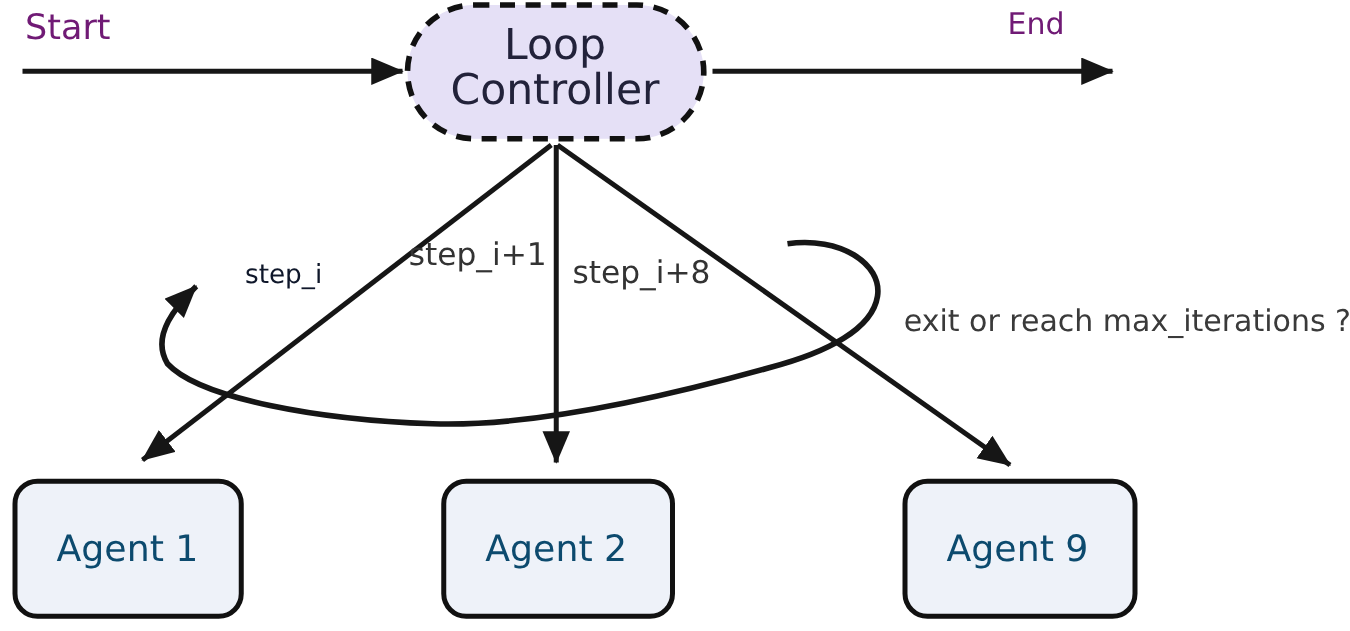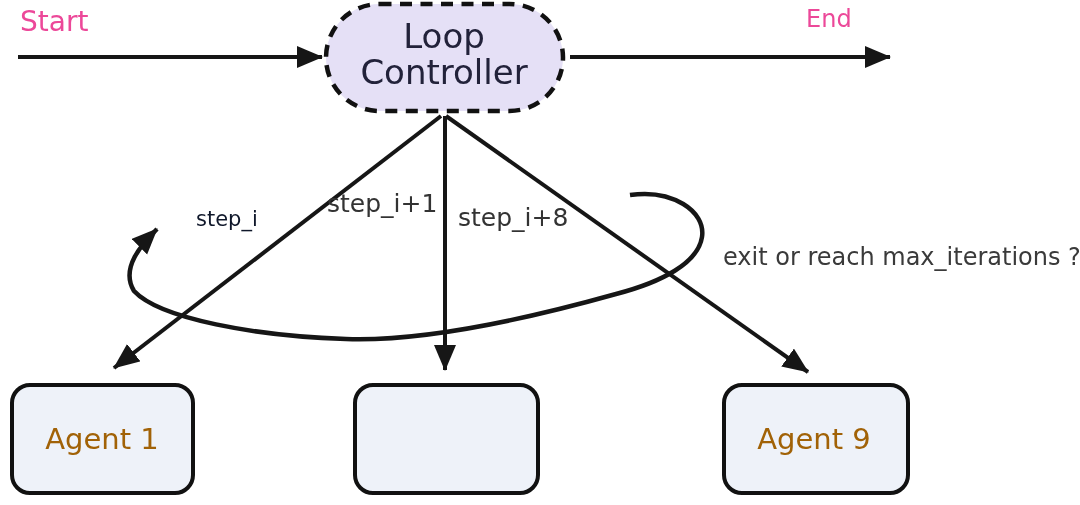--- a/index.html
+++ b/index.html
@@ -11,21 +11,21 @@
     font-family: "DejaVu Sans", "Liberation Sans", sans-serif;
     overflow: hidden;
   }
   .layer-svg {
     position: absolute;
     left: 0; top: 0;
     width: 1080px; height: 505px;
   }
   .lbl {
     position: absolute;
-    color: #ec4899;
+    color: #701a75;
     white-space: nowrap;
     line-height: 1.15;
   }
   .lbl-start   { left: 20px;  top: 6px;  font-size: 28px; }
   .lbl-end     { left: 806px; top: 6px;  font-size: 24px; }
   .lbl-loopctl {
     left: 329px; top: 18px; width: 230px;
     text-align: center;
     font-size: 34px;
     line-height: 36px;
@@ -36,21 +36,21 @@
   .lbl-step2   { left: 327px; top: 190px; font-size: 25px; color: #333333; }
   .lbl-step3   { left: 458px; top: 204px; font-size: 25px; color: #333333; }
   .lbl-exit    { left: 707px; top: 244px; font-size: 24px; color: #3a3a3a; margin-left: 16px; }
   .agent-lbl {
     position: absolute;
     width: 184px; height: 110px;
     display: flex;
     align-items: center;
     justify-content: center;
     font-size: 29px;
-    color: #a16207;
+    color: #0c4a6e;
   }
   .agent-lbl-1 { left: 10px;  top: 384px; }
   .agent-lbl-2 { left: 353px; top: 384px; }
   .agent-lbl-3 { left: 722px; top: 384px; }
 </style>
 </head>
 <body>
 
 <div class="canvas">
 
@@ -93,16 +93,17 @@
   <div class="lbl lbl-step1">step_i</div>
 
   <div class="lbl lbl-step2">step_i+1</div>
 
   <div class="lbl lbl-step3">step_i+8</div>
 
   <div class="lbl lbl-exit">exit or reach max_iterations ?</div>
 
   <div class="agent-lbl agent-lbl-1">Agent 1</div>
 
+  <div class="agent-lbl agent-lbl-2">Agent 2</div>
 
   <div class="agent-lbl agent-lbl-3">Agent 9</div>
 
 </div>
 
 </body></html>

